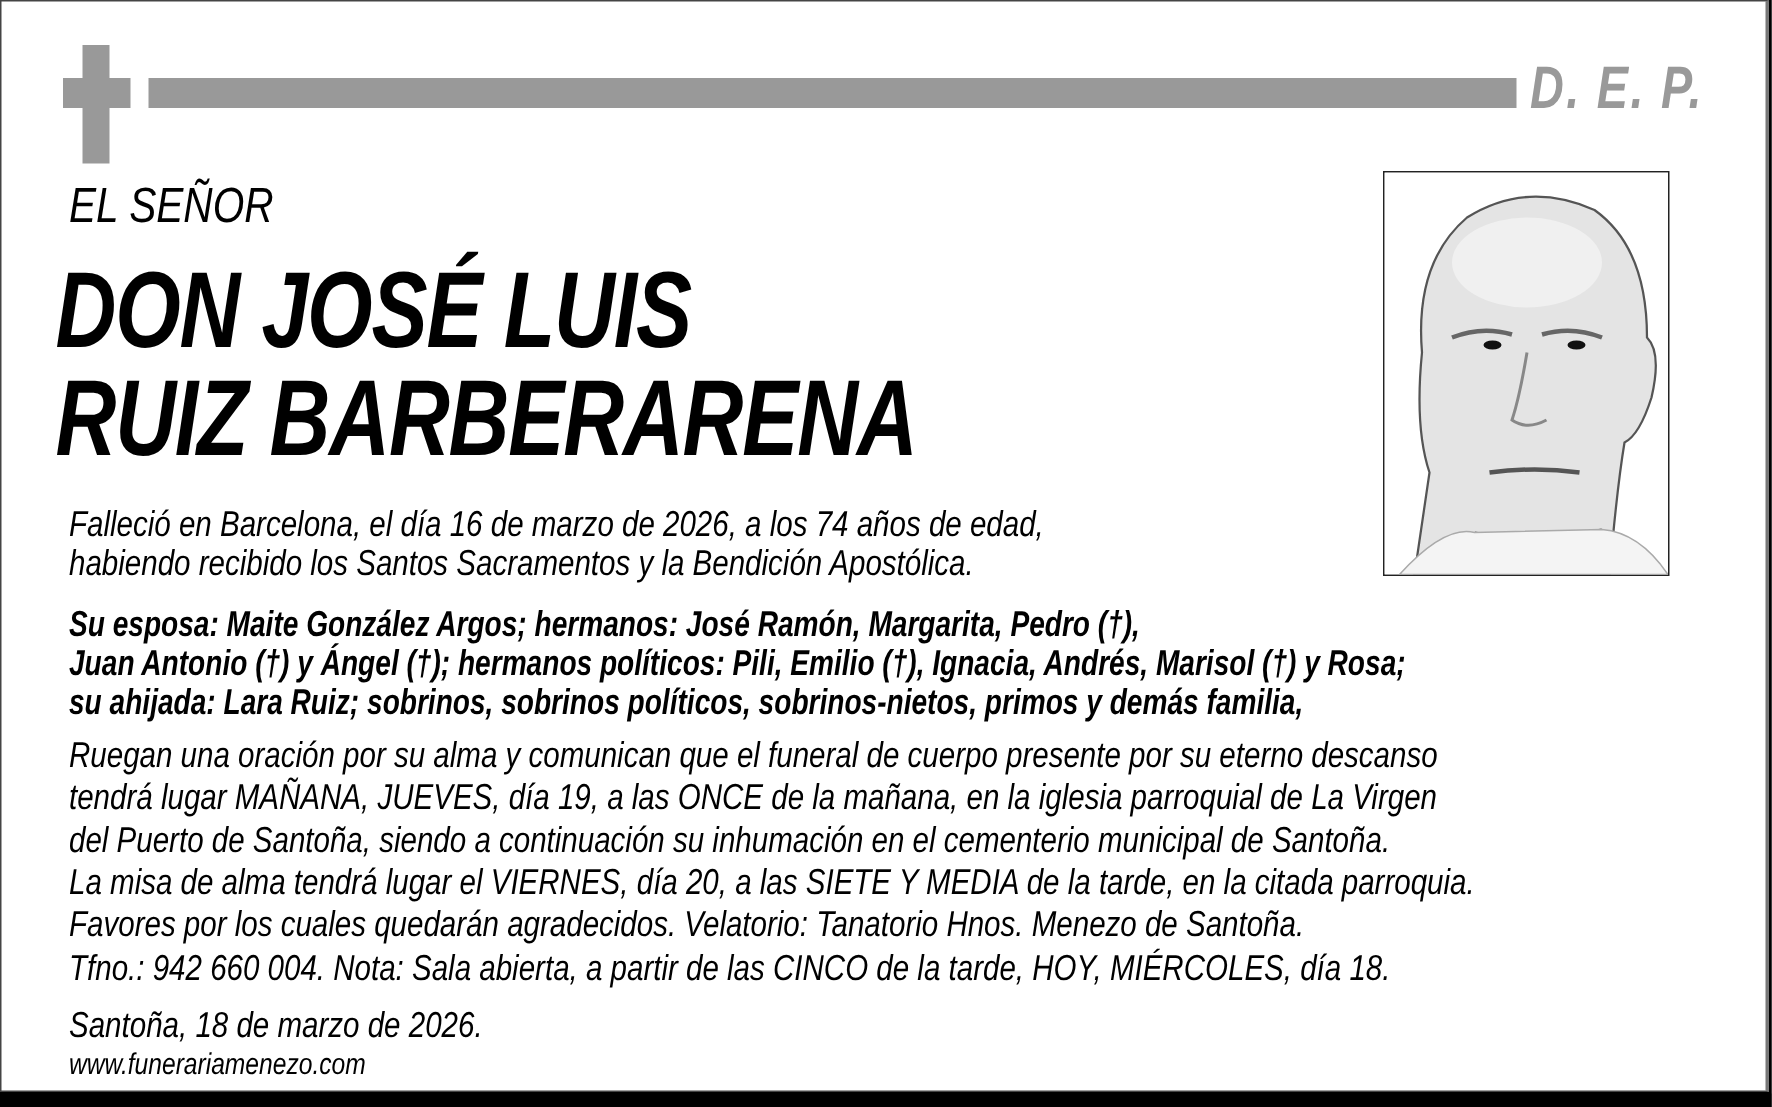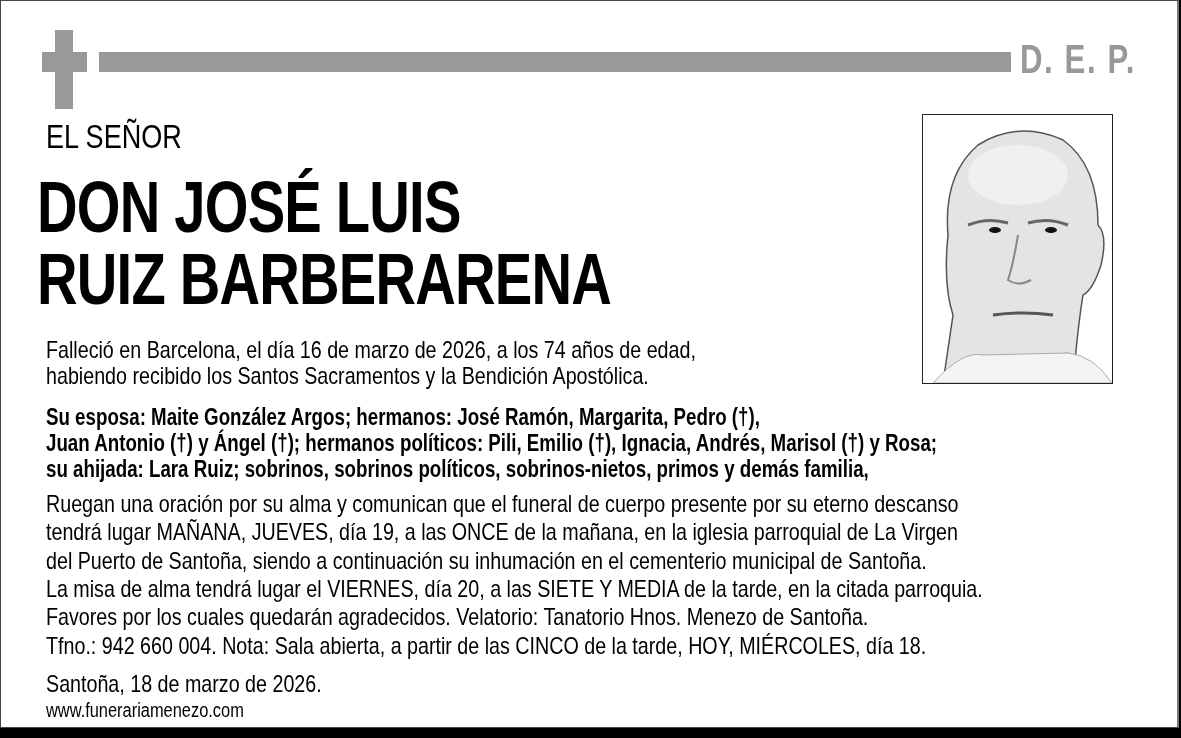--- a/index.html
+++ b/index.html
@@ -1,20 +1,21 @@
 <!DOCTYPE html>
 <html><head>
   <meta charset="utf-8">
   <style>
     html, body { margin: 0; padding: 0; background: #000; }
     body { width: 1181px; height: 738px; position: relative; overflow: hidden; font-family: "Liberation Sans", sans-serif; }
     .card {
       position: absolute; left: 0; top: 0; width: 1179px; height: 728px;
       background: #fff; border: 1px solid #444; box-sizing: border-box;
       border-right: 2px solid #777;
+      font-style: italic;
     }
     .bottom-band { position: absolute; left: 0; top: 729px; width: 1181px; height: 9px; background: #000; }
     .cross-v { position: absolute; left: 54px; top: 29px; width: 18px; height: 79px; background: #999; }
     .cross-h { position: absolute; left: 41px; top: 51px; width: 45px; height: 20px; background: #999; }
     .rule { position: absolute; left: 98px; top: 51px; width: 912px; height: 20px; background: #999; }
     .dep { position: absolute; left: 1019px; top: 38px; font-family: "Liberation Sans Narrow","Liberation Sans", sans-serif; font-weight: bold; font-size: 40px; color: #999; letter-spacing: 2px; transform: scaleX(0.78); transform-origin: left top; line-height: 40px; }
     .title-pre { position: absolute; left: 45px; top: 116px; font-size: 33px; color: #000; transform: scaleX(0.82); transform-origin: left top; line-height: 40px; }
     .name { position: absolute; left: 36px; font-weight: bold; font-size: 72px; line-height: 76px; color: #000; transform: scaleX(0.78); transform-origin: left top; white-space: nowrap; letter-spacing: -1px; }
     .name.l1 { top: 168px; }
     .name.l2 { top: 240px; }

